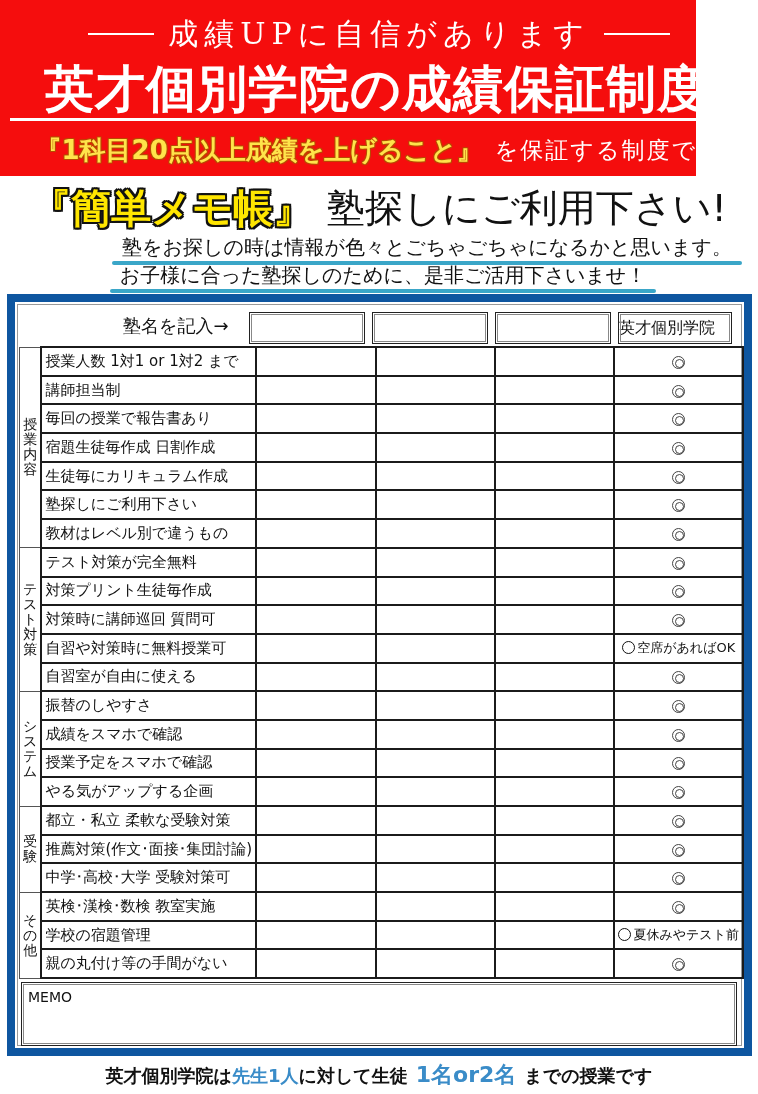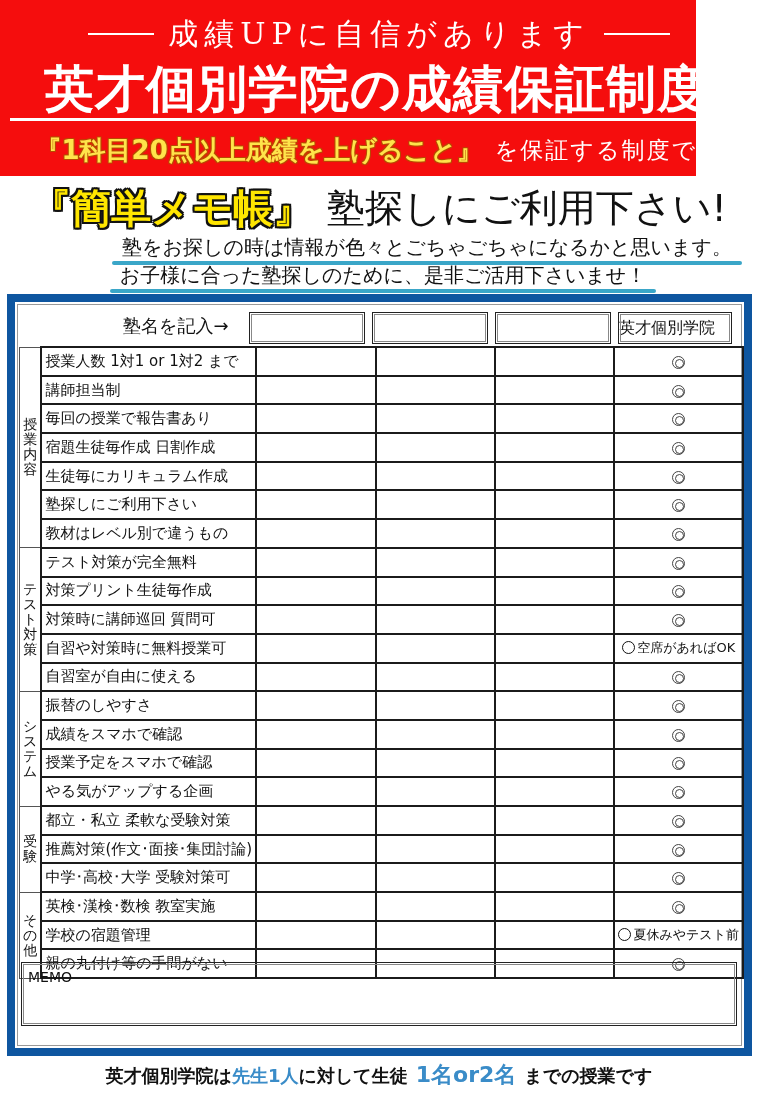--- a/index.html
+++ b/index.html
@@ -105,21 +105,21 @@
     border-radius: 50%; border: 1px solid #444;
   }
   .circle-note {
     display: inline-flex; align-items: center; font-size: 13px; white-space: nowrap;
   }
   .circle-single {
     display: inline-block; width: 13px; height: 13px; border-radius: 50%;
     border: 1.5px solid #111; margin-right: 2px;
   }
   .memo-box {
-    position: absolute; left: 6px; top: 660px; width: 716px; height: 64px;
+    position: absolute; left: 6px; top: 680px; width: 716px; height: 64px;
     border: 1px solid #222; outline: 1px solid #888; outline-offset: -3px;
   }
   .memo-label { position: absolute; left: 6px; top: 6px; font-size: 14px; color: #111; }
   .footer-line {
     position: absolute; top: 1060px; left: 0; width: 758px; text-align: center;
     font-size: 18px; font-weight: bold; color: #111;
   }
   .footer-line .accent { color: #3a8cc8; }
   .footer-line .big { font-size: 22px; margin: 12px 8px; }
 </style>

